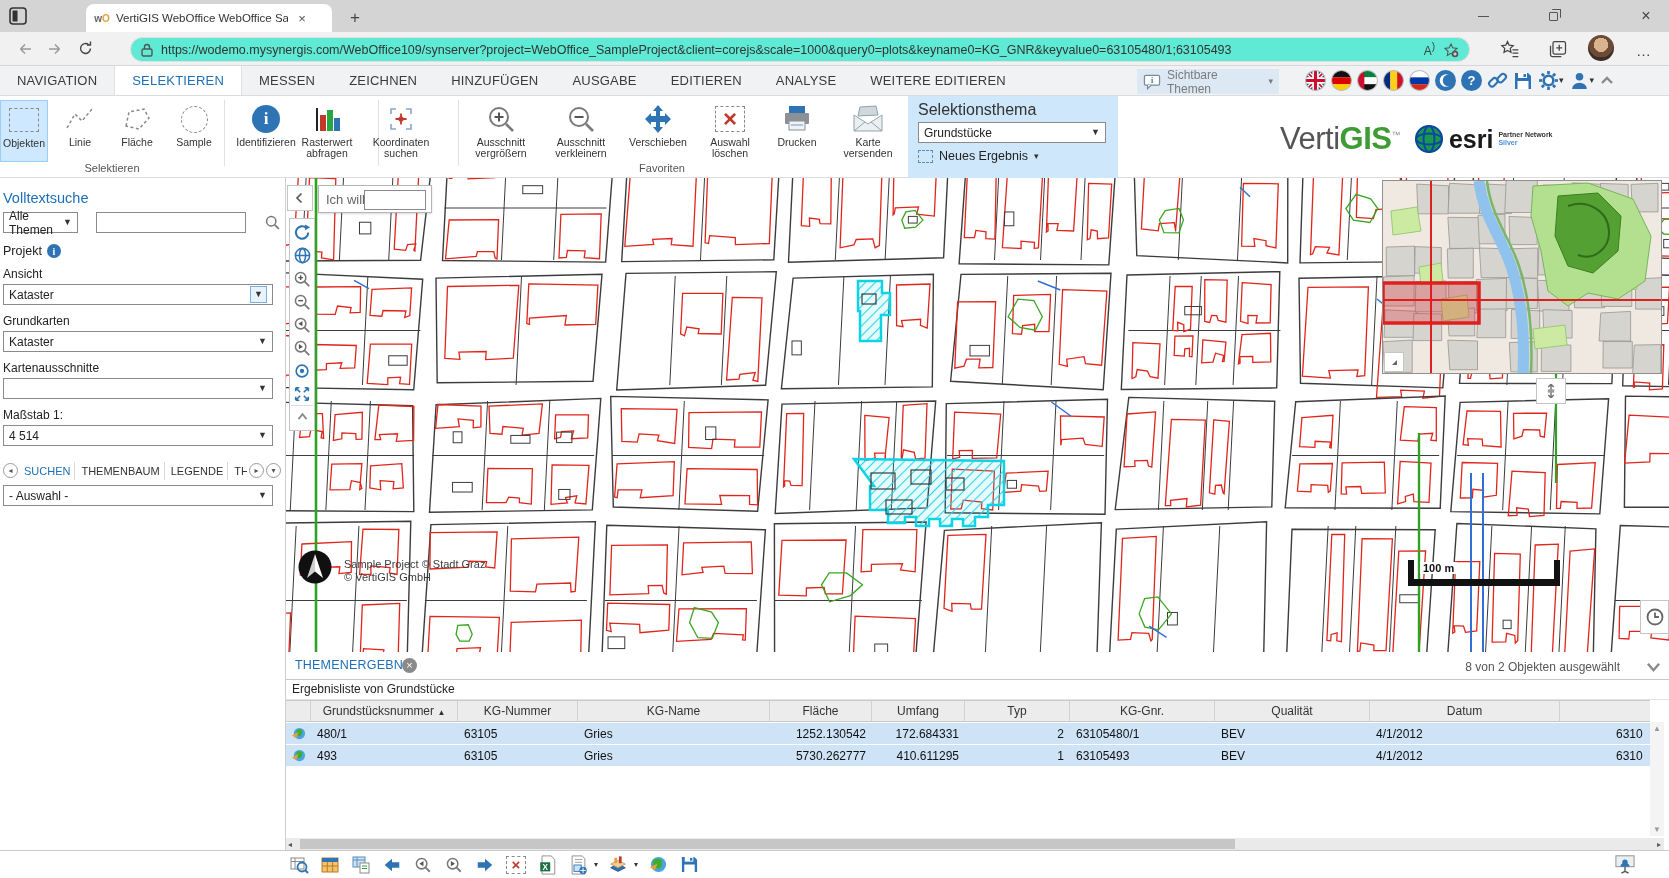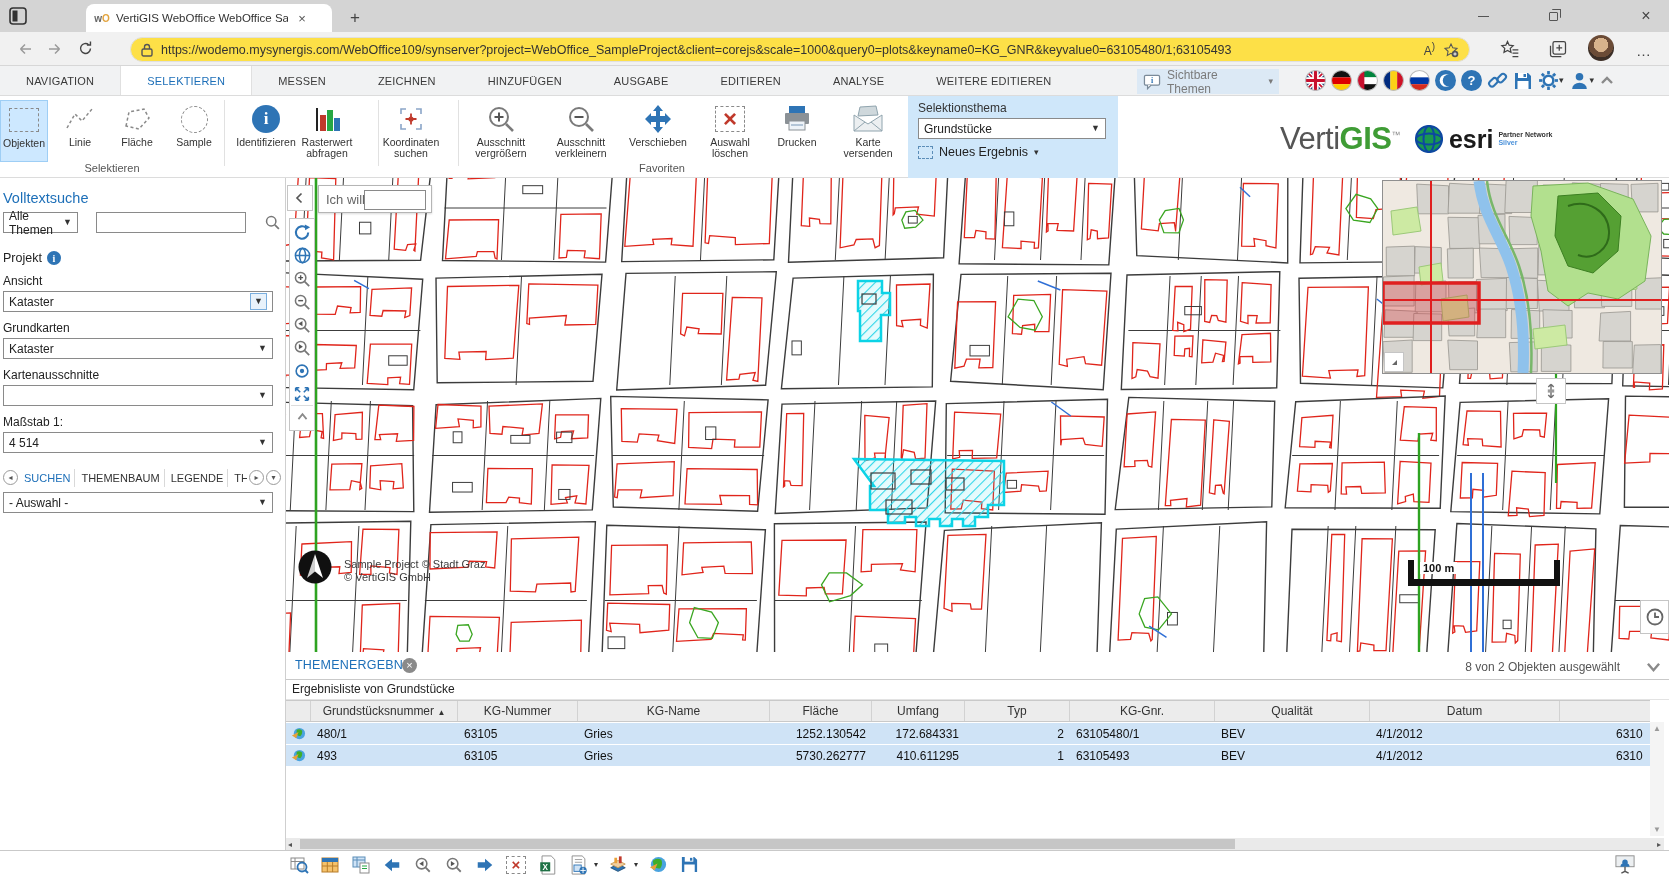--- a/index.html
+++ b/index.html
@@ -16,43 +16,43 @@
   .favicon b{color:#e2a33d}
   .tabx{font-size:13px;color:#555;width:16px;text-align:center;cursor:default}
   .newtab{left:345px;top:8px;font-size:17px;color:#444;width:20px;text-align:center}
   .wsicon{left:8px;top:6px}
   .winbtn{top:0;width:46px;height:32px;display:flex;align-items:center;justify-content:center;color:#444;font-size:14px}
   .restorebox{width:9px;height:9px;border:1px solid #555;border-radius:1px;position:relative}
   .restorebox::before{content:"";position:absolute;left:2px;top:-4px;width:8px;height:8px;border:1px solid #555;border-left:none;border-bottom:none;border-radius:1px}
   .minline{width:11px;border-top:1.4px solid #555}
   .addrbar{left:0;top:32px;width:1669px;height:34px;background:#f1f1f1;border-bottom:1px solid #d7d7d7;display:flex;align-items:center}
   .navbtn{width:30px;height:26px;display:flex;align-items:center;justify-content:center}
-  .addrpill{left:130px;top:37px;width:1340px;height:25px;background:#fde047;border:1px solid #e0e0e0;border-radius:13px;display:flex;align-items:center;padding:0 10px;gap:8px}
+  .addrpill{left:130px;top:37px;width:1340px;height:25px;background:#5eead4;border:1px solid #e0e0e0;border-radius:13px;display:flex;align-items:center;padding:0 10px;gap:8px}
   .urltext{font-size:12.5px;color:#333;white-space:nowrap;overflow:hidden;flex:1}
   .readaloud{font-size:12px;color:#444}
   
   .menubar{left:0;top:66px;width:1669px;height:30px;background:#f1f2f3;border-bottom:1px solid #dcdcdc;display:flex;align-items:stretch}
-  .mitem{padding:0 26px;display:flex;align-items:center;font-size:11px;color:#3a3a3a;letter-spacing:.2px}
+  .mitem{padding:0 17px;display:flex;align-items:center;font-size:13px;color:#3a3a3a;letter-spacing:.2px}
   .mitem.active{background:#fff;color:#1d6fb8;border-left:1px solid #e0e0e0;border-right:1px solid #e0e0e0}
   .chip{left:1137px;top:69px;width:142px;height:25px;background:#dce9f5;display:flex;align-items:center;gap:6px;padding:0 6px;color:#7a7a7a;font-size:12px}
   .flagrow{left:1305px;top:70px;display:flex;gap:5px;align-items:center}
   .flag{width:21px;height:21px}
   .bluecirc{width:21px;height:21px;border-radius:50%;background:#2e74b5;color:#fff;display:flex;align-items:center;justify-content:center;font-size:13px;font-weight:bold}
   
   .ribbon{left:0;top:96px;width:1669px;height:82px;background:#fff;border-bottom:1px solid #dcdcdc}
   .rtool{position:absolute;top:4px;height:62px;display:flex;flex-direction:column;align-items:center;justify-content:flex-start;gap:2px}
   .rtool .lbl{font-size:10.5px;color:#333;text-align:center;line-height:11px}
   .rtool.seltool{background:#cde8ff;border:1px solid #9ecef5}
   .ricon{height:32px;display:flex;align-items:center;justify-content:center;margin-top:3px}
   .rsep{position:absolute;top:4px;width:1px;height:66px;background:#e1e1e1}
   .grouplabels{position:absolute;top:66px;height:15px;font-size:11px;color:#555;text-align:center}
   .dashedrect{width:30px;height:24px;border:1.5px dashed #8a8a8a}
   .dashedcirc{width:27px;height:27px;border:1.5px dashed #8a8a8a;border-radius:50%}
   .selpanel{left:908px;top:96px;width:210px;height:82px;background:#cfe7fa;padding:5px 10px}
-  .selpanel .t{font-size:12px;color:#333;margin-bottom:3px}
+  .selpanel .t{font-size:16px;color:#333;margin-bottom:3px}
   .sel{border:1px solid #8a8a8a;background:#fff;height:21px;display:flex;align-items:center;justify-content:space-between;padding:0 5px;font-size:12px;color:#222}
   .caret{font-size:9px;color:#333;line-height:1}
   .logos{left:1280px;top:108px;width:380px;height:62px;display:flex;align-items:center;gap:14px;justify-content:flex-start}
   .vertigis{font-size:31px;color:#555;letter-spacing:-.5px}
   .vertigis b{color:#3f9c35}
   .esri{font-size:25px;font-weight:bold;color:#1a1a1a}
   .pn{font-size:7px;color:#333;font-weight:bold;line-height:8px}
   .pn i{color:#4a90d9;font-style:normal}
   
   .sidebar{left:0;top:178px;width:285px;height:672px;background:#fff;padding:12px 4px 0 3px}
@@ -354,21 +354,21 @@
         <svg width="30" height="28">
           <line x1="5" y1="3" x2="5" y2="26" stroke="#222" stroke-width="2"></line>
           <rect x="8" y="10" width="6" height="16" fill="#c0392b"></rect>
           <rect x="15" y="5" width="6" height="21" fill="#27a744"></rect>
           <rect x="22" y="13" width="6" height="13" fill="#2e74b5"></rect>
         </svg>
       </span>
       <span class="lbl">Rasterwert abfragen</span>
     </div>
   <span class="rsep" style="left:378px"></span>
-  <div class="rtool" style="left:374px;width:74px">
+  <div class="rtool" style="left:364px;width:74px">
       <span class="ricon">
         <svg width="28" height="28" viewBox="0 0 28 28">
           <g stroke="#8aa5c8" stroke-width="1.6" fill="none">
             <path d="M4 9 V4 h5 M19 4 h5 v5 M24 19 v5 h-5 M9 24 H4 v-5"></path>
           </g>
           <path d="M14 8.5 v11 M8.5 14 h11" stroke="#c0392b" stroke-width="1.8"></path>
           <circle cx="14" cy="14" r="2" fill="none" stroke="#c0392b" stroke-width="1.2"></circle>
         </svg>
       </span>
       <span class="lbl">Koordinaten suchen</span>
@@ -468,21 +468,21 @@
         <span class="caret">▼</span>
       </div>
     <input style="width: 150px; height: 21px; border: 1px solid rgb(138, 138, 138);">
     <span>
         <svg width="17" height="17" viewBox="0 0 20 20">
           <circle cx="8.5" cy="8.5" r="5.5" fill="none" stroke="#777" stroke-width="1.8"></circle>
           <line x1="12.7" y1="12.7" x2="17.5" y2="17.5" stroke="#777" stroke-width="2"></line>
         </svg>
       </span>
   </div>
-  <div class="flex" style="gap:5px;margin-top:18px">
+  <div class="flex" style="gap:5px;margin-top:11px">
     <span style="font-size:12.5px">Projekt</span>
     <span style="width:14px;height:14px;border-radius:50%;background:#2e74b5;color:#fff;font-size:10px;font-weight:bold;display:flex;align-items:center;justify-content:center;font-family:'Liberation Serif',serif">i</span>
   </div>
   <div class="sblabel">Ansicht</div>
   <div class="sel sbsel">
       <span>Kataster</span>
       <span class="arrbox b">
         <span class="caret">▼</span>
       </span>
     </div>

